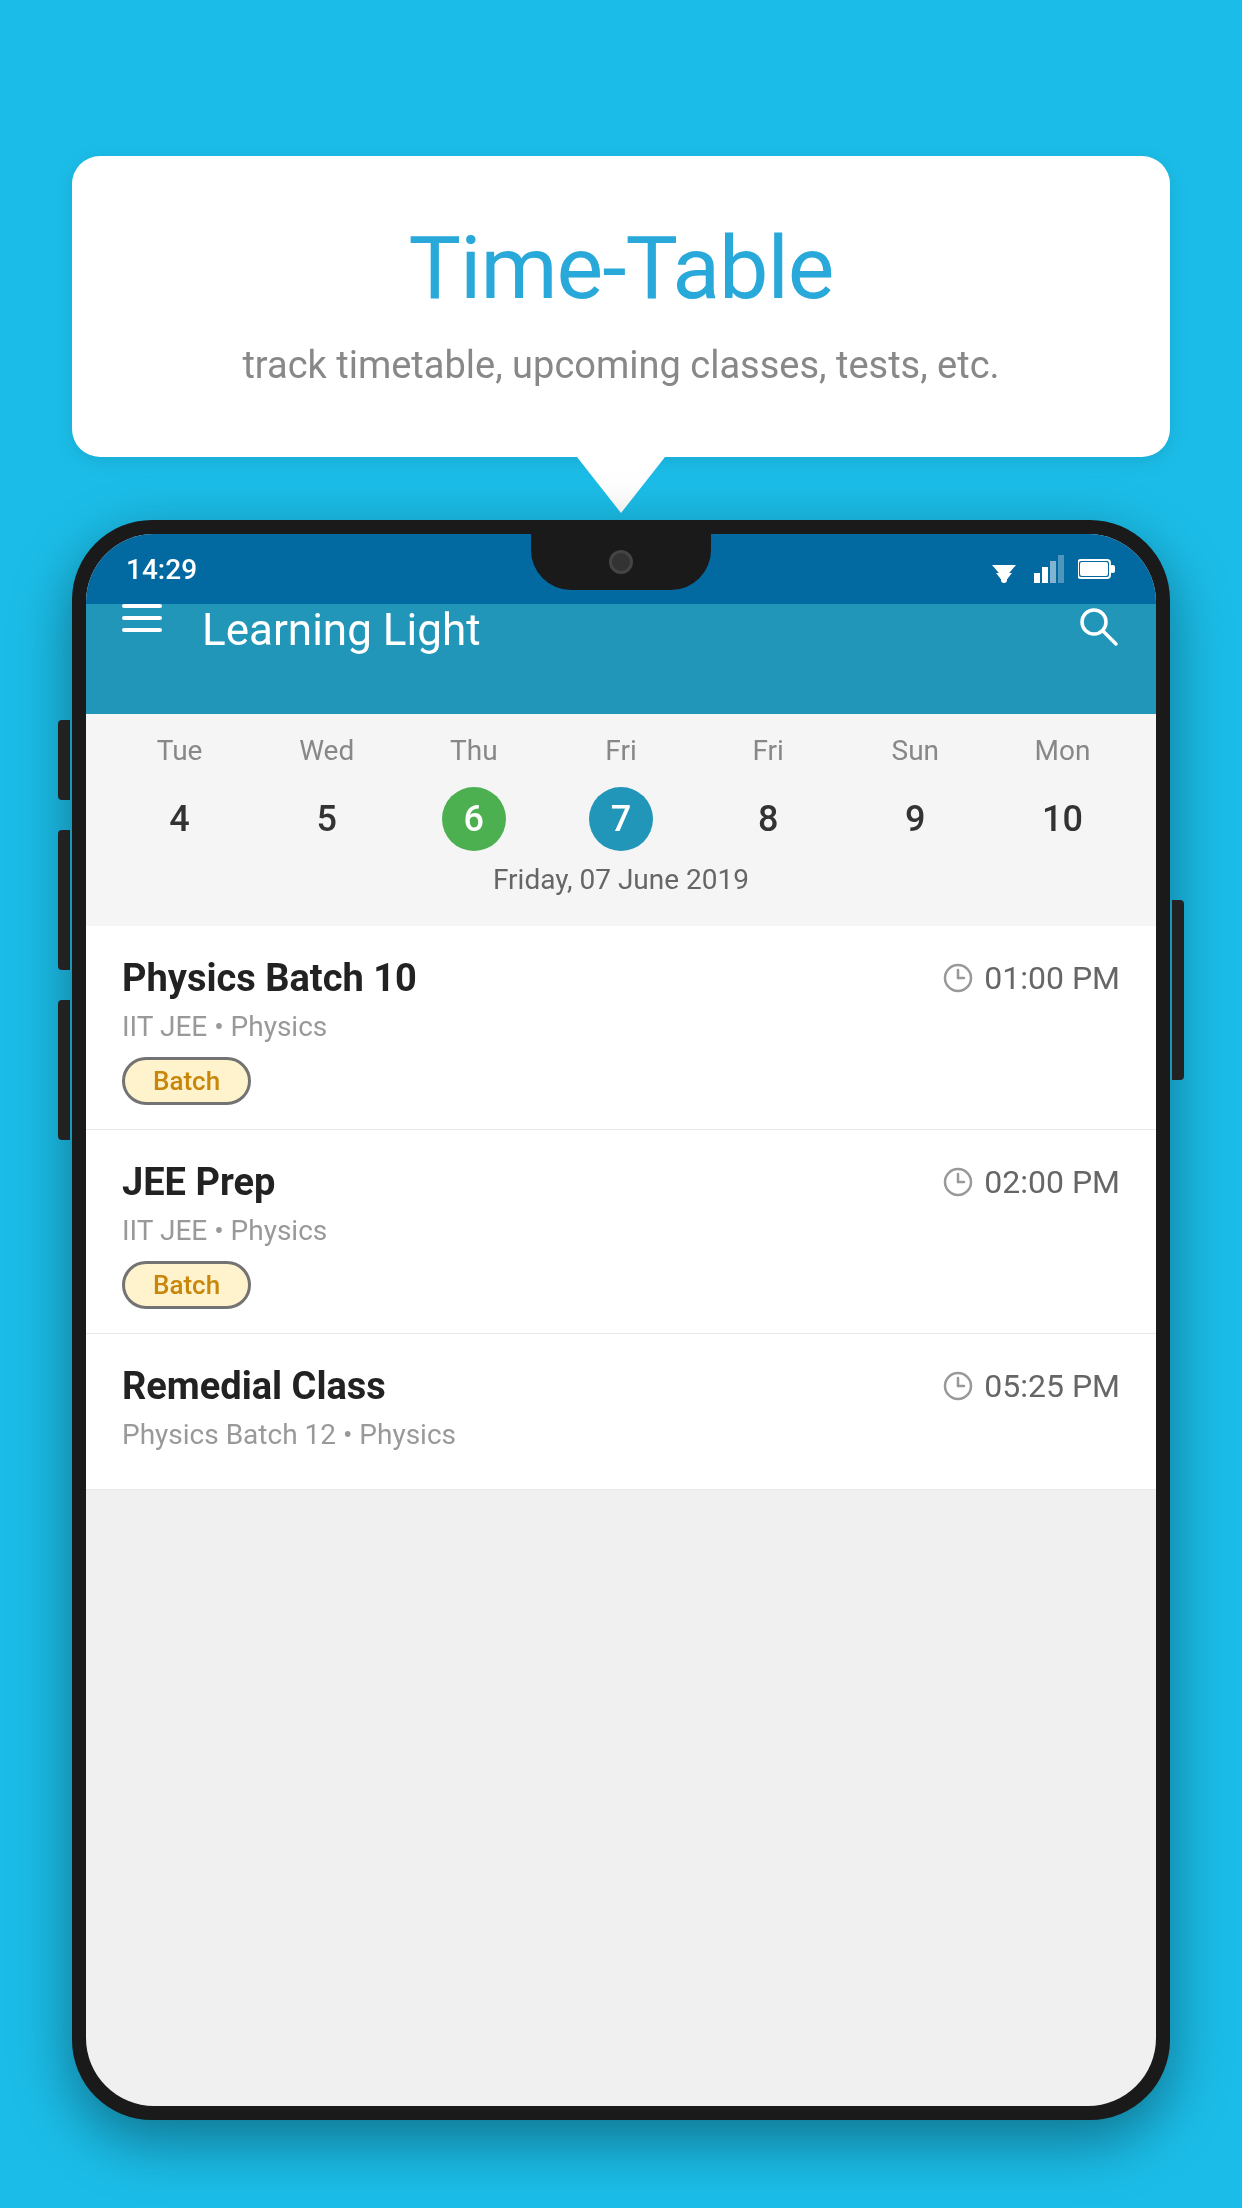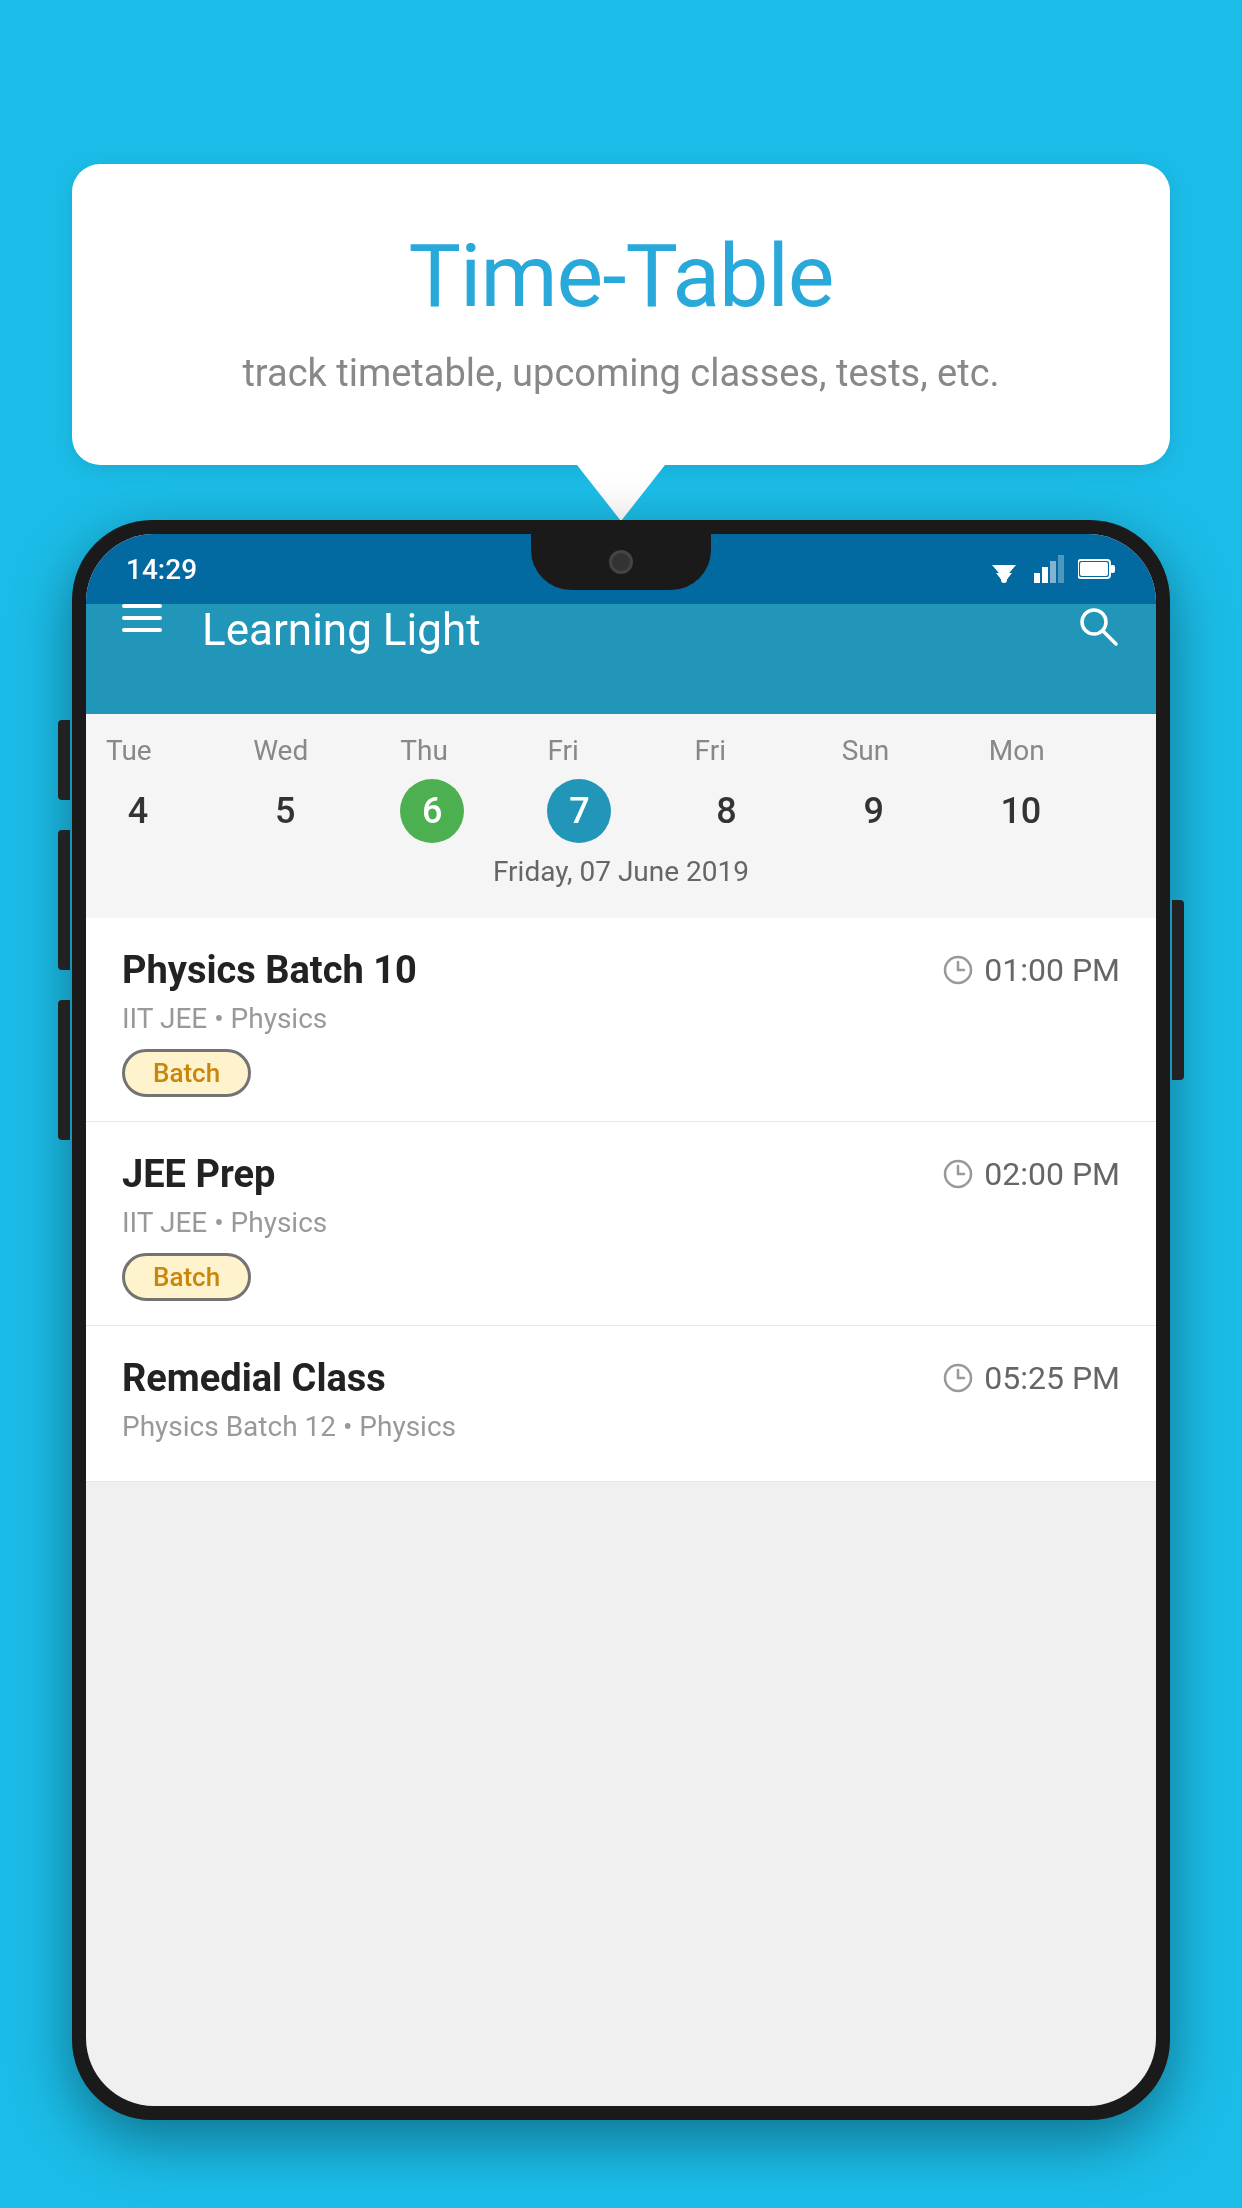--- a/index.html
+++ b/index.html
@@ -9,21 +9,21 @@
       height: 2208px;
       background-color: #1BBDE8;
       font-family: 'Roboto', Arial, sans-serif;
       overflow: hidden;
       position: relative;
     }
 
     
     .speech-bubble-container {
       position: absolute;
-      top: 164px;
+      top: 156px;
       left: 72px;
       right: 72px;
       display: flex;
       flex-direction: column;
       align-items: center;
     }
 
     .speech-bubble {
       background: white;
       border-radius: 28px;
@@ -218,22 +218,22 @@
 
     .days-row {
       display: flex;
       justify-content: space-around;
       padding: 0 20px;
     }
 
     .day-col {
       display: flex;
       flex-direction: column;
-      align-items: flex-start;
-      gap: 12px;
+      align-items: center;
+      gap: 20px;
       flex: 1;
     }
 
     .day-name {
       color: #888;
       font-size: 28px;
       font-weight: 400;
     }
 
     .day-num {

